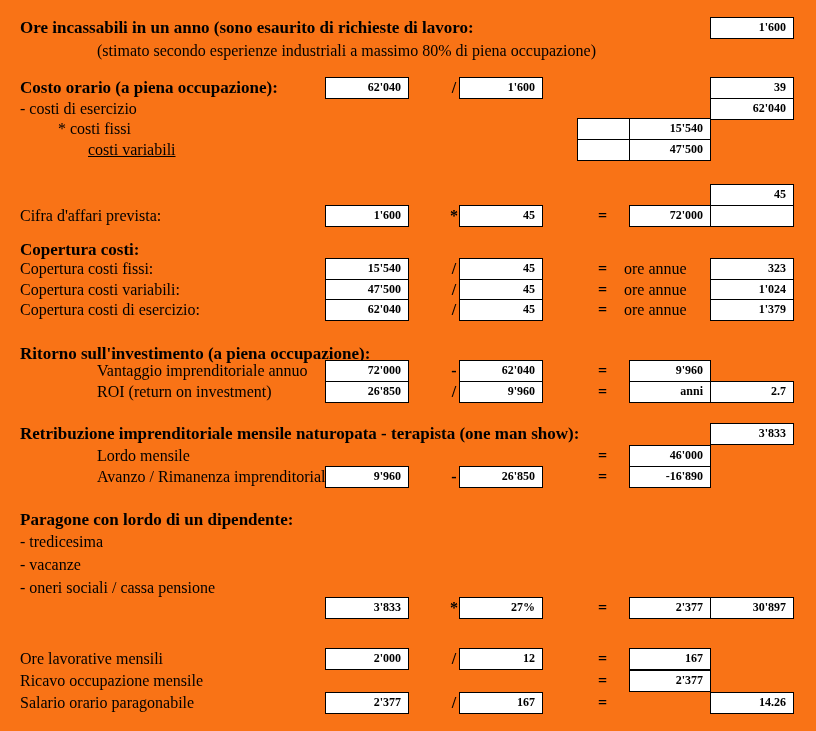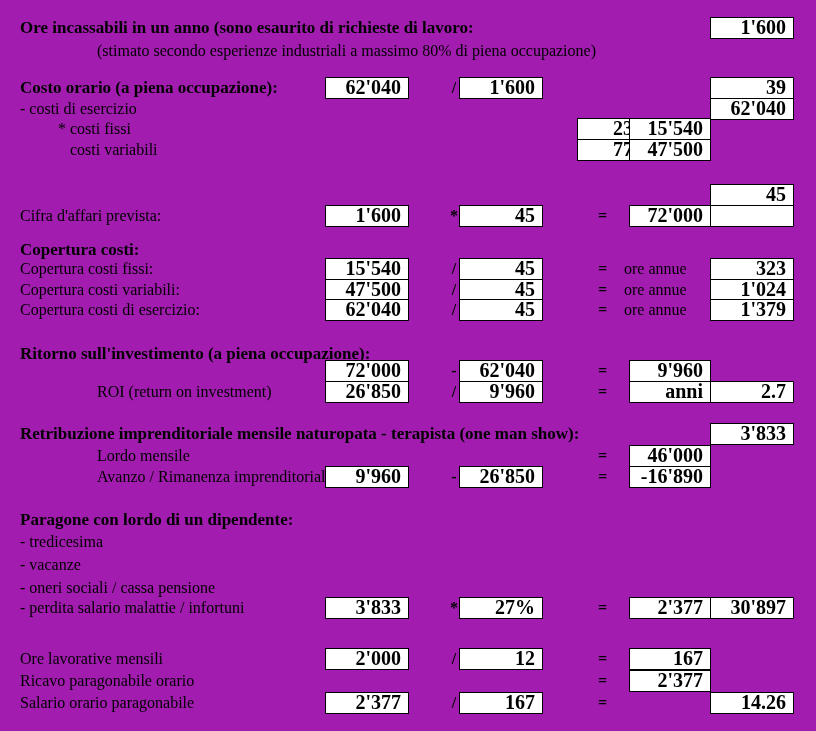--- a/index.html
+++ b/index.html
@@ -1,42 +1,42 @@
 <!DOCTYPE html>
 <html><head>
 <meta charset="utf-8">
 <style>
   html, body { margin: 0; padding: 0; background: #fff; }
   #sheet {
     position: relative;
     width: 816px;
     height: 731px;
-    background: #a21caf;
+    background: #f97316;
     font-family: "Liberation Serif", "DejaVu Serif", serif;
     font-size: 16px;
     color: #000;
     overflow: hidden;
   }
   .row { position: absolute; left: 0; width: 816px; height: 22px; }
   .lbl { position: absolute; top: 0; line-height: 22px; white-space: nowrap; }
   .hdr { font-weight: bold; font-size: 17px; }
   .box {
     position: absolute; top: 0; height: 22px;
     border: 1.5px solid #000; box-sizing: border-box;
-    font-weight: bold; font-size: 20px;
+    font-weight: bold; font-size: 12px;
     text-align: right; padding-right: 7px; line-height: 19px;
     background: #fff;
   }
   .oper { position: absolute; left: 442px; width: 24px; top: 0; line-height: 22px; text-align: center; font-weight: bold; }
   .eq   { position: absolute; left: 598px; width: 18px; top: 0; line-height: 22px; font-weight: bold; }
   .unit { position: absolute; left: 624px; top: 0; line-height: 22px; white-space: nowrap; }
   .x-label { left: 20px; }
   .x-ind   { left: 54px; margin-left: 43px; }
   .x-ind2a { left: 58px; }
-  .x-ind2b { left: 70px; }
+  .x-ind2b { left: 88px; text-decoration: underline; }
   .b-op1   { left: 325px; width: 84px; }
   .b-op2   { left: 459px; width: 84px; }
   .b-pct   { left: 577px; width: 84px; }
   .b-res   { left: 629px; width: 82px; }
   .b-right { left: 710px; width: 84px; }
 </style>
 </head>
 <body>
 
 <div id="sheet">
@@ -112,20 +112,21 @@
     <span class="box b-op2">45</span>
     <span class="eq">=</span>
     <span class="unit">ore annue</span>
     <span class="box b-right">1'379</span>
   </div>
 
   <div class="row" style="top:343px">
     <span class="lbl hdr x-label">Ritorno sull'investimento (a piena occupazione):</span>
   </div>
   <div class="row" style="top:360px">
+    <span class="lbl x-ind">Vantaggio imprenditoriale annuo</span>
     <span class="box b-op1">72'000</span>
     <span class="oper">-</span>
     <span class="box b-op2">62'040</span>
     <span class="eq">=</span>
     <span class="box b-res">9'960</span>
   </div>
   <div class="row" style="top:380.5px">
     <span class="lbl x-ind">ROI (return on investment)</span>
     <span class="box b-op1">26'850</span>
     <span class="oper">/</span>
@@ -159,39 +160,38 @@
   <div class="row" style="top:531px">
     <span class="lbl x-label">- tredicesima</span>
   </div>
   <div class="row" style="top:577px">
     <span class="lbl x-label">- oneri sociali / cassa pensione</span>
   </div>
   <div class="row" style="top:554px">
     <span class="lbl x-label">- vacanze</span>
   </div>
   <div class="row" style="top:597px">
-    <span class="lbl x-label">- perdita salario malattie / infortuni</span>
     <span class="box b-op1">3'833</span>
     <span class="oper">*</span>
     <span class="box b-op2">27%</span>
     <span class="eq">=</span>
     <span class="box b-res">2'377</span>
     <span class="box b-right">30'897</span>
   </div>
 
   <div class="row" style="top:648px">
     <span class="lbl x-label">Ore lavorative mensili</span>
     <span class="box b-op1">2'000</span>
     <span class="oper">/</span>
     <span class="box b-op2">12</span>
     <span class="eq">=</span>
     <span class="box b-res">167</span>
   </div>
   <div class="row" style="top:669.5px">
-    <span class="lbl x-label">Ricavo paragonabile orario</span>
+    <span class="lbl x-label">Ricavo occupazione mensile</span>
     <span class="eq">=</span>
     <span class="box b-res">2'377</span>
   </div>
   <div class="row" style="top:692px">
     <span class="lbl x-label">Salario orario paragonabile</span>
     <span class="box b-op1">2'377</span>
     <span class="oper">/</span>
     <span class="box b-op2">167</span>
     <span class="eq">=</span>
     <span class="box b-right">14.26</span>

